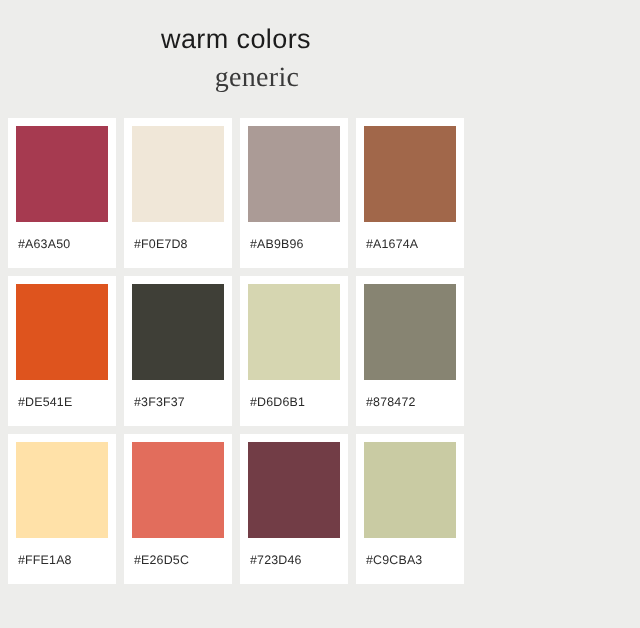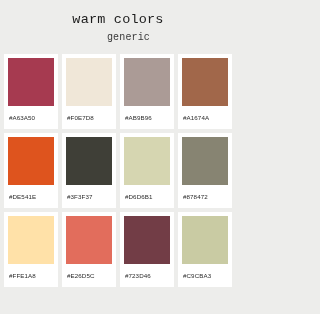--- a/index.html
+++ b/index.html
@@ -24,32 +24,32 @@
     flex-direction: column;
   }
 
   
   .header {
     padding-top: 13px;
     text-align: center;
   }
 
   .title {
-    font-family: Liberation Mono, monospace;
+    font-family: Liberation Sans, sans-serif;
     font-size: 13.5px;
     font-weight: 400;
     color: #1c1c1c;
     letter-spacing: 0.2px;
     line-height: 1.1;
   }
 
   .subtitle {
     margin-top: 4px;
-    font-family: Liberation Mono, monospace;
-    font-size: 10px;
+    font-family: Liberation Serif, serif;
+    font-size: 14px;
     font-weight: 400;
     color: #3a3a3a;
     letter-spacing: 0.15px;
     margin-left: 21px;
   }
 
   
   .grid {
     margin-top: 11px;
     padding: 0 4px;

